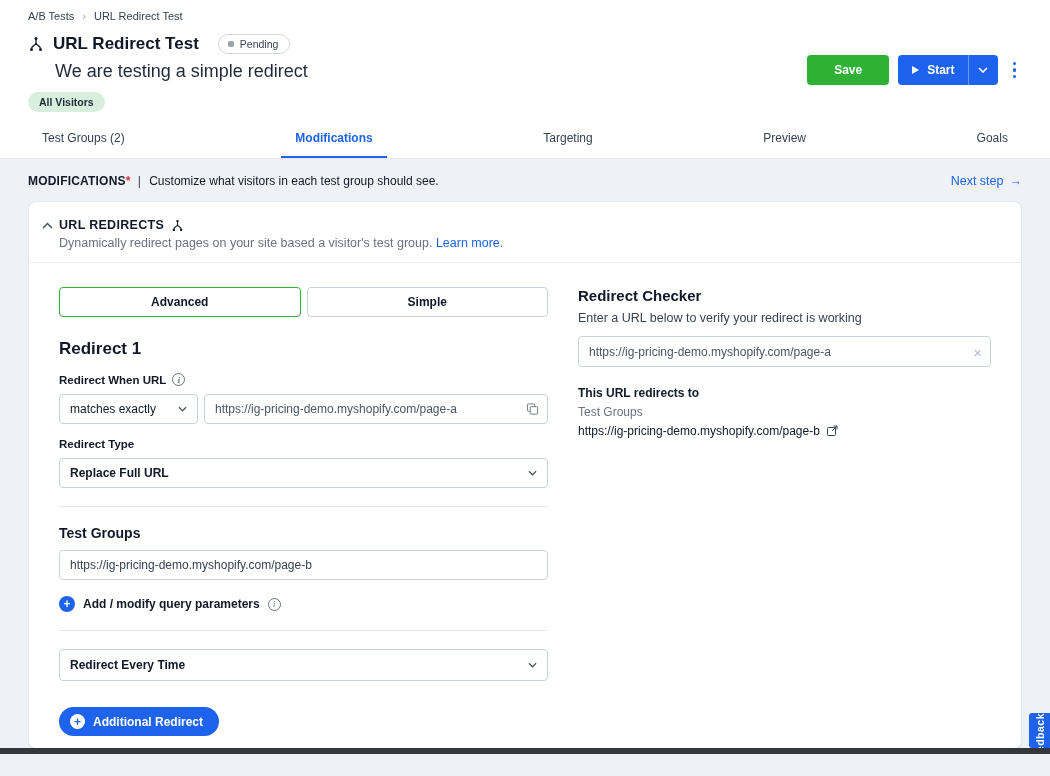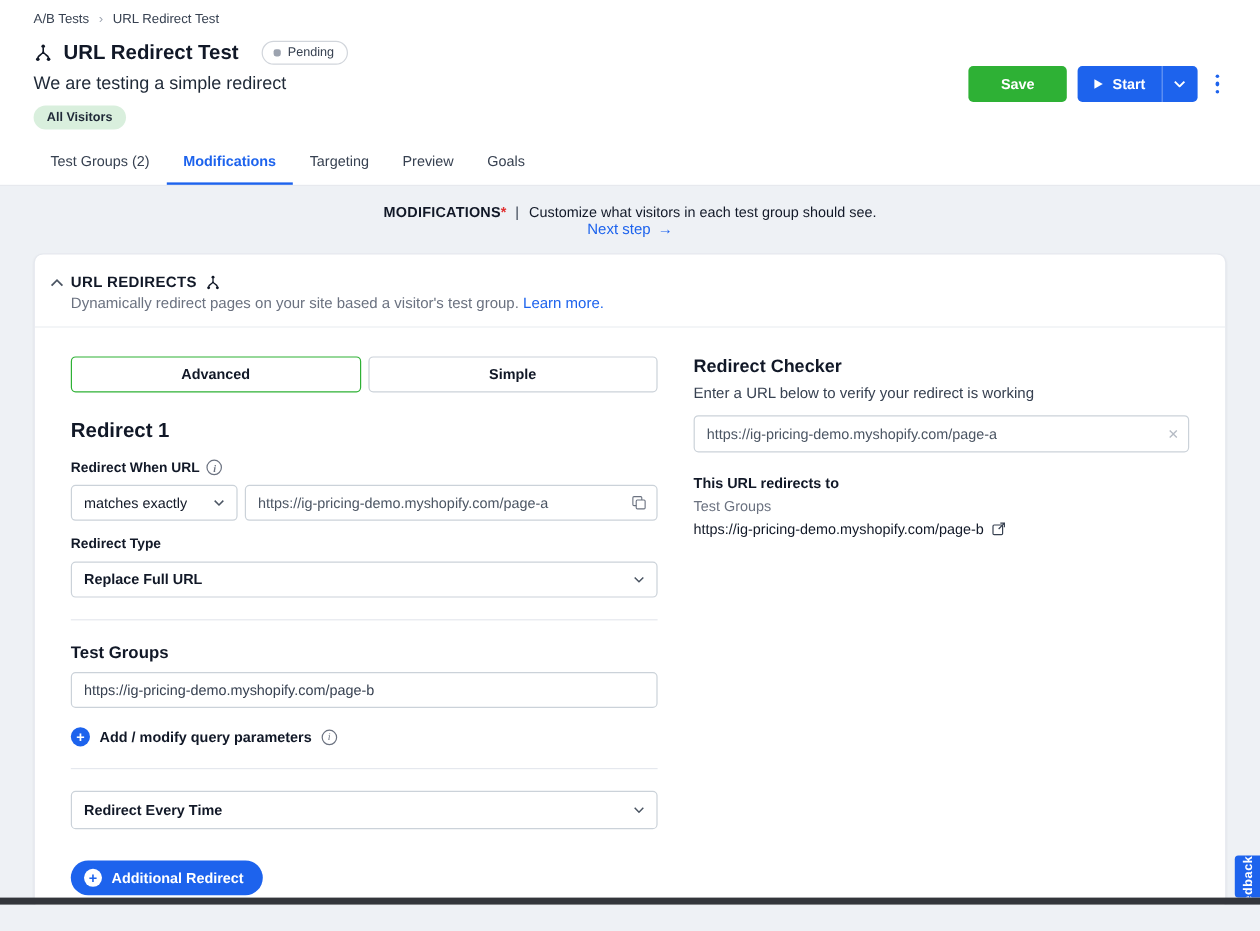--- a/index.html
+++ b/index.html
@@ -15,35 +15,35 @@
 
   
   .header { background:#fff; padding:10px 28px 0; border-bottom:1px solid #e7e9ee; position:relative; }
   .breadcrumb { font-size:11px; color:#374151; display:flex; align-items:center; gap:8px; }
   .breadcrumb .crumb { cursor:pointer; }
   .breadcrumb .sep { color:#9ca3af; font-size:11px; }
   .title-row { display:flex; align-items:center; gap:9px; margin-top:12px; }
   .page-title { font-size:17px; font-weight:bold; color:#111827; }
   .pending-badge { display:inline-flex; align-items:center; gap:6px; border:1px solid #d1d5db; border-radius:12px; padding:3px 11px 3px 9px; font-size:10.5px; color:#374151; margin-left:10px; background:#fff; }
   .pending-dot { width:6px; height:6px; border-radius:2px; background:#9ca3af; display:inline-block; }
-  .subtitle { margin-top:7px; font-size:15px; color:#1f2937; }
+  .subtitle { margin-top:7px; font-size:18px; color:#1f2937;margin-left:27px; }
   .audience-pill { display:inline-block; margin-top:10px; background:#d9efdd; color:#1f2937; font-size:10.5px; font-weight:bold; padding:4px 11px; border-radius:12px; }
   .header-actions { position:absolute; top:55px; right:28px; display:flex; align-items:center; gap:9px; }
   .btn-save { background:#2eb135; color:#fff; border:none; font-family:inherit; font-size:12px; font-weight:bold; padding:8px 27px; border-radius:4px; cursor:pointer; }
   .btn-start-group { display:flex; align-items:stretch; background:#1d63ed; border-radius:4px; overflow:hidden; }
   .btn-start { display:flex; align-items:center; gap:7px; background:transparent; border:none; color:#fff; font-family:inherit; font-size:12px; font-weight:bold; padding:8px 13px; cursor:pointer; }
   .btn-start-caret { display:flex; align-items:center; justify-content:center; width:30px; border:none; border-left:1px solid rgba(255,255,255,0.35); background:transparent; cursor:pointer; }
   .kebab { display:flex; flex-direction:column; gap:3px; align-items:center; padding:4px 6px; cursor:pointer; }
   .kebab i { width:3.5px; height:3.5px; border-radius:50%; background:#1d63ed; display:block; }
-  .tabs { display:flex; margin-top:9px; }
+  .tabs { display:flex; margin-top:9px;justify-content:space-between; }
   .tab { padding:10px 14px 11px; font-size:12px; color:#374151; cursor:pointer; border-bottom:2px solid transparent; }
   .tab.active { color:#1d63ed; font-weight:bold; border-bottom-color:#1d63ed; }
 
   
-  .mods-bar { display:flex; align-items:center; justify-content:space-between; padding:15px 28px 13px; font-size:12px;flex-direction:column; }
+  .mods-bar { display:flex; align-items:center; justify-content:space-between; padding:15px 28px 13px; font-size:12px; }
   .mods-left { color:#111827; }
   .mods-title { font-weight:bold; letter-spacing:0.2px; }
   .req-star { color:#e03131; font-weight:bold; }
   .mods-sep { color:#374151; margin:0 5px 0 4px; }
   .next-step { color:#1d63ed; font-size:12.5px; font-weight:500; display:inline-flex; align-items:center; gap:6px; cursor:pointer; text-decoration:none;justify-content:flex-end; }
 
   
   .card { margin:0 28px; background:#fff; border:1px solid #e5e8ee; border-radius:8px; box-shadow:0 1px 2px rgba(16,24,40,0.04); }
   .card-head { position:relative; padding:16px 28px 12px 30px; border-bottom:1px solid #eceef2; }
   .collapse-toggle { position:absolute; left:11px; top:18px; cursor:pointer; padding:2px; }

